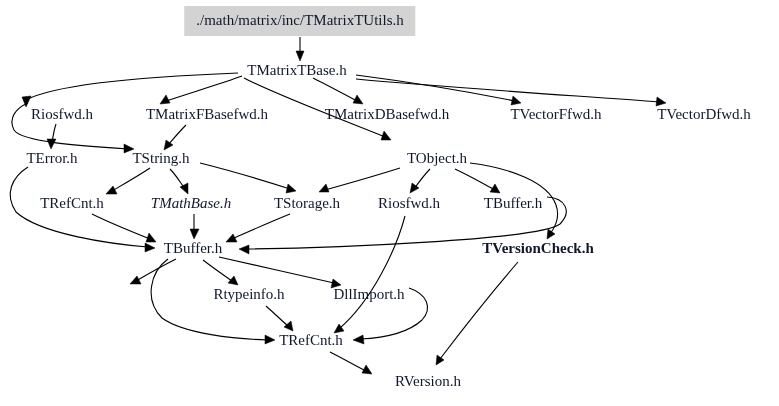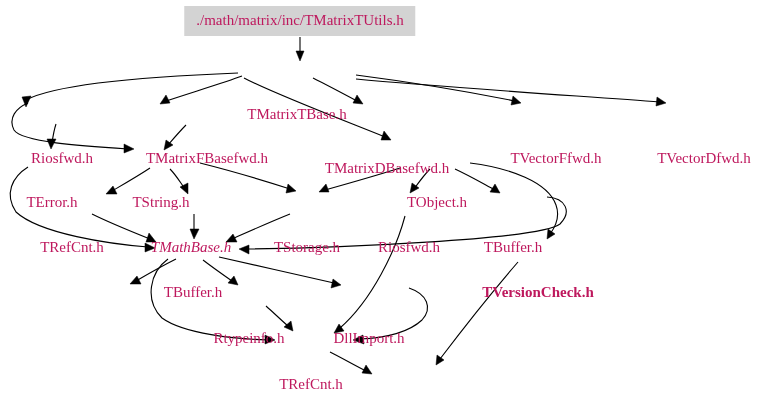--- a/index.html
+++ b/index.html
@@ -22,34 +22,33 @@
     top: 0;
     width: 779px;
     height: 406px;
     pointer-events: none;
   }
   .node {
     position: absolute;
     white-space: nowrap;
     font-family: "Liberation Serif", "DejaVu Serif", serif;
     font-size: 15px;
-    color: #be185d;
+    color: #0f172a;
     line-height: 1;
     transform: translate(-50%, -50%);
     text-align: center;
   }
   .node.root {
     background: #d3d3d3;
     padding: 7px 12px 8px 12px;
     font-size: 15px;
   }
   .node.plain {
     background: transparent;
     padding: 0;
-    margin-top: 44px;
   }
 </style>
 </head>
 <body>
 
 <div id="graph-canvas">
   <svg id="edge-layer" viewBox="0 0 779 406" width="779" height="406" xmlns="http://www.w3.org/2000/svg">
       <g>
         <path d="M300,37 L300,54" fill="none" stroke="#000000" stroke-width="1.1"></path>
         <path d="M300,61 L296,51 L304,51 Z" fill="#000000" stroke="#000000" stroke-width="0.5"></path>
@@ -172,21 +171,21 @@
       </g>
       <g>
         <path d="M518,262 C492,292 462,330 440,359" fill="none" stroke="#000000" stroke-width="1.1"></path>
         <path d="M436,365 L437,355 L444,360 Z" fill="#000000" stroke="#000000" stroke-width="0.5"></path>
       </g>
     </svg>
 <div class="node root" style="left: 300px; top: 21px;">./math/matrix/inc/TMatrixTUtils.h</div>
     <div class="node plain" style="left: 297px; top: 70px;">TMatrixTBase.h</div>
     <div class="node plain" style="left: 62px; top: 114px;">Riosfwd.h</div>
     <div class="node plain" style="left: 207px; top: 114px;">TMatrixFBasefwd.h</div>
-    <div class="node plain" style="left: 387px; top: 124px;">TMatrixDBasefwd.h</div>
+    <div class="node plain" style="left: 387px; top: 114px;">TMatrixDBasefwd.h</div>
     <div class="node plain" style="left: 556px; top: 114px;">TVectorFfwd.h</div>
     <div class="node plain" style="left: 704px; top: 114px;">TVectorDfwd.h</div>
     <div class="node plain" style="left: 52px; top: 158px;">TError.h</div>
     <div class="node plain" style="left: 161px; top: 158px;">TString.h</div>
     <div class="node plain" style="left: 437px; top: 158px;">TObject.h</div>
     <div class="node plain" style="left: 72px; top: 203px;">TRefCnt.h</div>
     <div class="node plain" style="left: 191px; top: 203px; font-style: italic;">TMathBase.h</div>
     <div class="node plain" style="left: 307px; top: 203px;">TStorage.h</div>
     <div class="node plain" style="left: 409px; top: 203px;">Riosfwd.h</div>
     <div class="node plain" style="left: 513px; top: 203px;">TBuffer.h</div>

